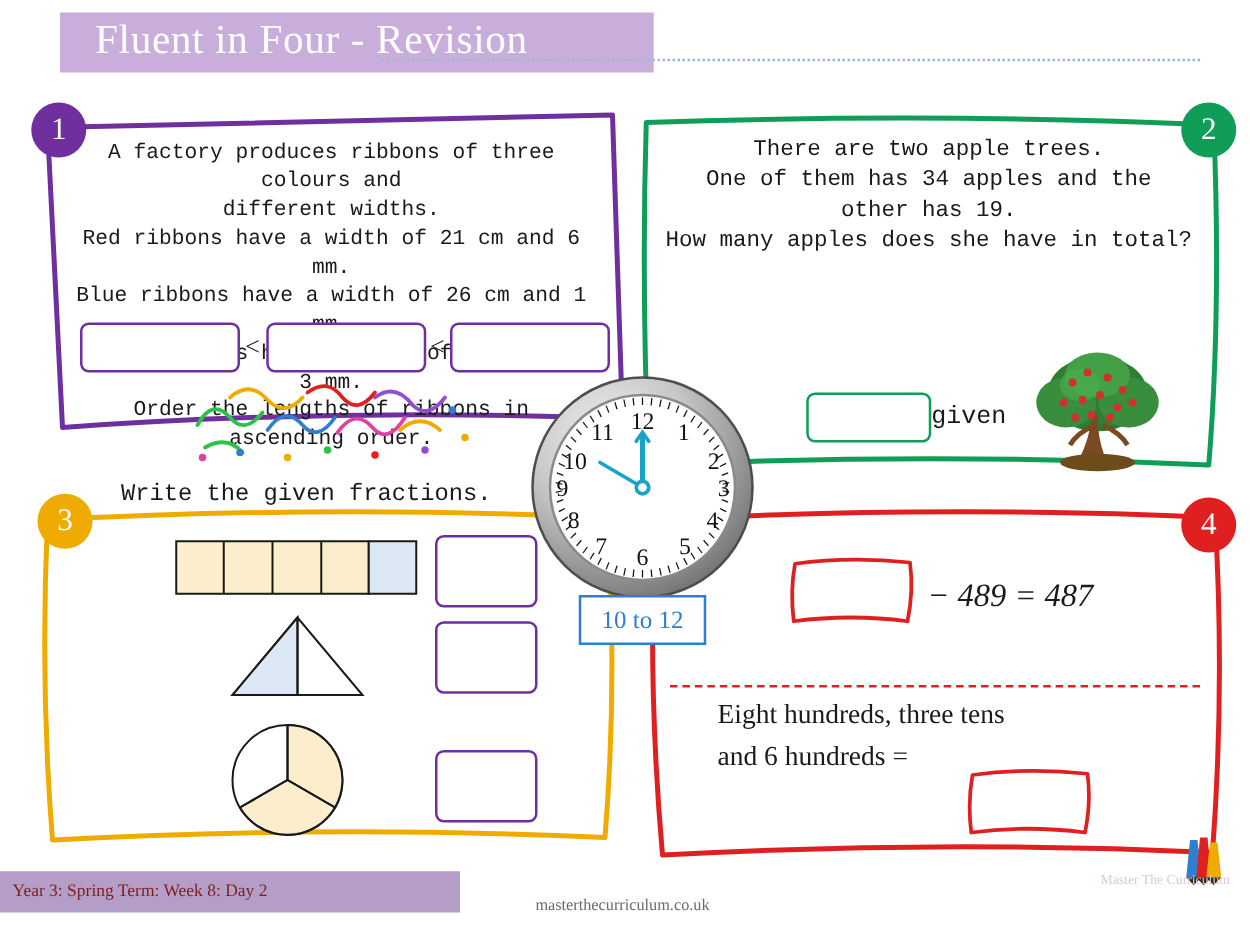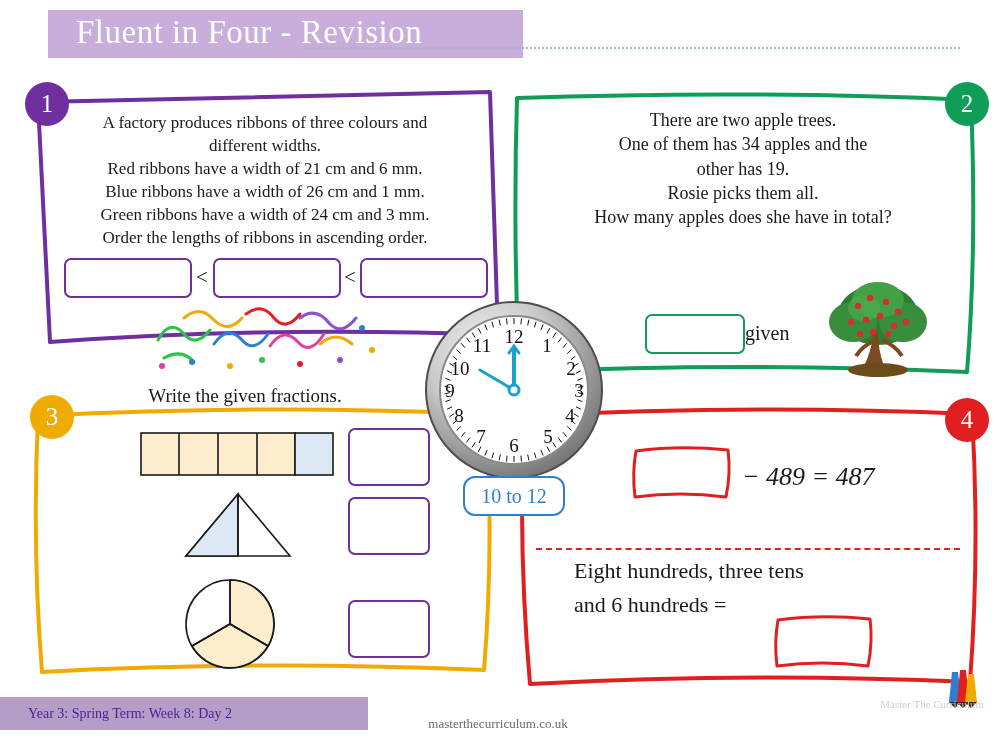--- a/index.html
+++ b/index.html
@@ -35,51 +35,51 @@
 
   .badge {
     position:absolute; width:44px; height:44px; border-radius:50%;
     color:#fff; font-size:25px; font-family:"Liberation Serif", serif;
     display:flex; align-items:center; justify-content:center;
     z-index:8;
   }
 
   .qtext {
     position:absolute; text-align:center;
-    font-family:Liberation Serif, serif;
+    font-family:Liberation Mono, monospace;
     color:#1a1a1a;
     line-height:1.35;
   }
 
   
   .ansbox { position:absolute; background:#fff; border-radius:7px; }
   .ansbox.purple { border:2px solid #6f2f9f; }
   .ansbox.green  { border:2px solid #0f9d58; }
 
   .lt { position:absolute; font-size:21px; font-family:"Liberation Serif", serif; color:#1a1a1a; }
 
   
   .clock-wrap { position:absolute; left:424px; top:300px; width:180px; height:180px; z-index:30; }
   .clock-label {
     position:absolute; left:463px; top:476px;
     width:98px; height:36px;
-    border:2px solid #2f7fd0; border-radius:12px;
+    border:2px solid #2f7fd0; border-radius:0;
     background:#fff; color:#2f7fd0;
     font-size:20px; font-family:"Liberation Serif", serif;
     display:flex; align-items:center; justify-content:center;
     z-index:31;
   }
 
   
   .footer-tab {
     position:absolute; left:0; top:697px; width:368px; height:33px;
     background:#b49ec8; display:flex; align-items:center;
   }
   .footer-tab span {
-    margin-left:28px; color:#4c1d95; font-size:14px;
+    margin-left:10px; color:#7f1d1d; font-size:14px;
     font-family:"Liberation Serif", serif;
     text-align:center;
   }
   .site {
     position:absolute; left:0; top:716px; width:996px; text-align:center;
     font-size:13px; color:#6b6b6b; font-family:"Liberation Serif", serif;
   }
   .brand {
     position:absolute; right:16px; top:698px;
     font-size:11px; color:#d8c7e0; font-family:"Liberation Serif", serif;
@@ -155,21 +155,20 @@
     <svg width="490" height="310" viewBox="0 0 490 310">
       <path d="M12,18 Q250,10 466,20 Q472,170 462,292 Q240,282 14,292 Q8,150 12,18 Z" fill="none" stroke="#0f9d58" stroke-width="4" stroke-linejoin="round"></path>
     </svg>
   </div>
   <div class="badge" style="left:945px;top:82px;background:#0f9d58;">2</div>
 
   <div class="qtext" style="left:528px;top:108px;width:430px;font-size:18px;">
     <div>There are two apple trees.</div>
     <div>One of them has 34 apples and the</div>
     <div>other has 19.</div>
-    <div>Rosie picks them all.</div>
     <div>How many apples does she have in total?</div>
   </div>
 
   <div class="ansbox green" style="left:645px;top:314px;width:96px;height:36px;"></div>
   <div class="qtext" style="left:745px;top:320px;font-size:20px;text-align:left;">given</div>
 
   <svg class="shape" style="left:818px;top:270px;" width="120" height="120" viewBox="0 0 120 120">
     <g>
       <ellipse cx="60" cy="45" rx="40" ry="30" fill="#2e7d32"></ellipse>
       <ellipse cx="35" cy="52" rx="24" ry="20" fill="#388e3c"></ellipse>

